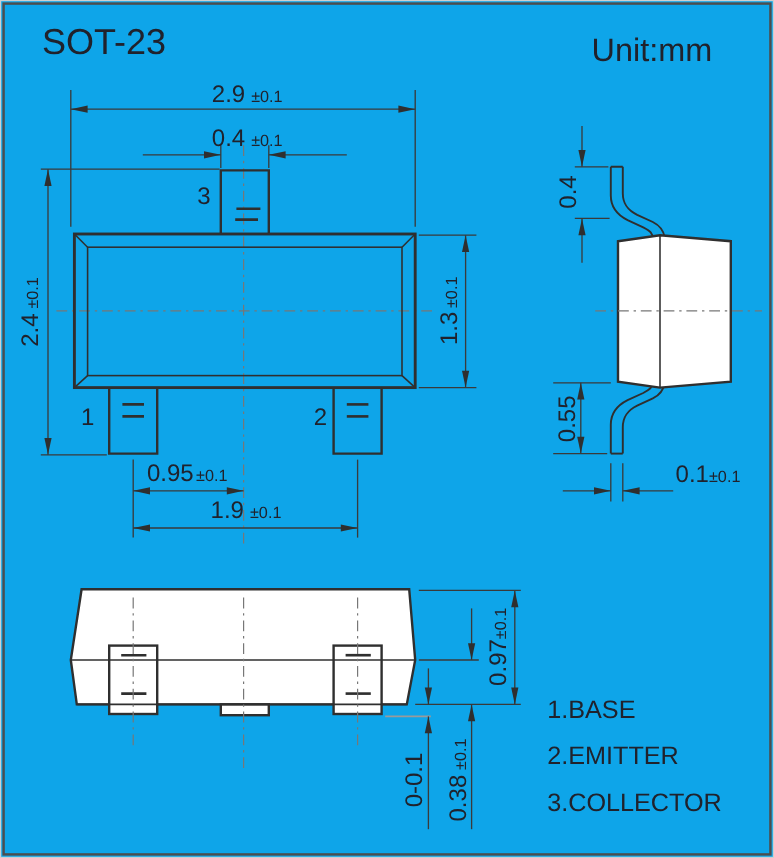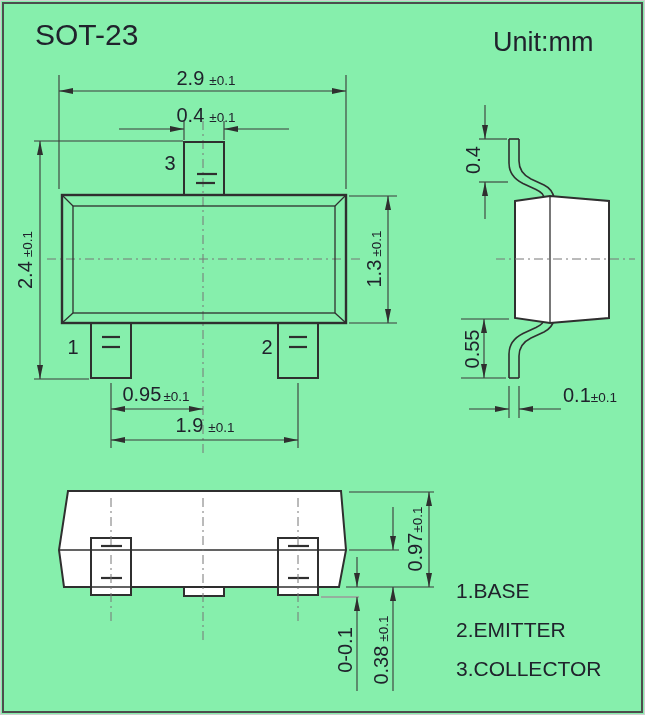--- a/index.html
+++ b/index.html
@@ -1,16 +1,16 @@
 <!DOCTYPE html>
 <html><head>
 <meta charset="utf-8">
 <style>
   html,body{margin:0;padding:0;background:#fff;}
-  #page{position:relative;width:645px;height:715px;background:#86efac;box-sizing:border-box;border:1px solid #cfcfcf;}
+  #page{position:relative;width:645px;height:715px;background:#0ea5e9;box-sizing:border-box;border:1px solid #cfcfcf;}
   #frame{position:absolute;left:1px;top:1px;right:1px;bottom:1px;border:2px solid #4d4d4d;}
   svg{position:absolute;left:0;top:0;}
   text{font-family:"Liberation Sans","DejaVu Sans",sans-serif;fill:#20222c;}
   .title{font-size:30px;}
   .unit{font-size:27px;}
   .legendt{font-size:21px;}
   .pinnum{font-size:20px;}
   .dim{font-size:20px;}
   .tol{font-size:13.5px;}
   .s-thick{stroke:#2f2f2f;stroke-width:2.4;fill:none;}

